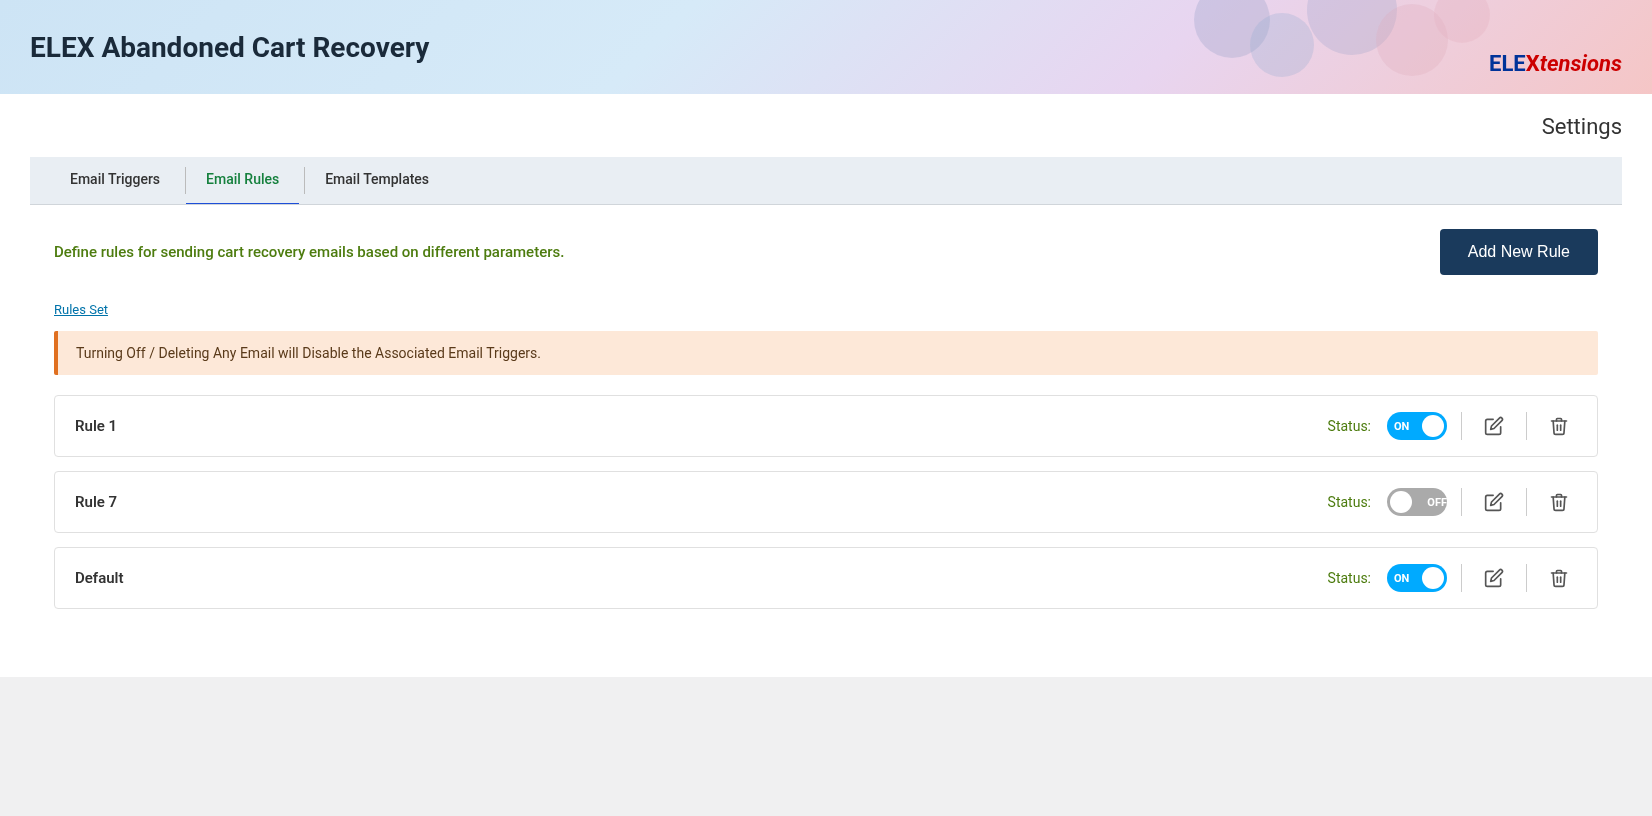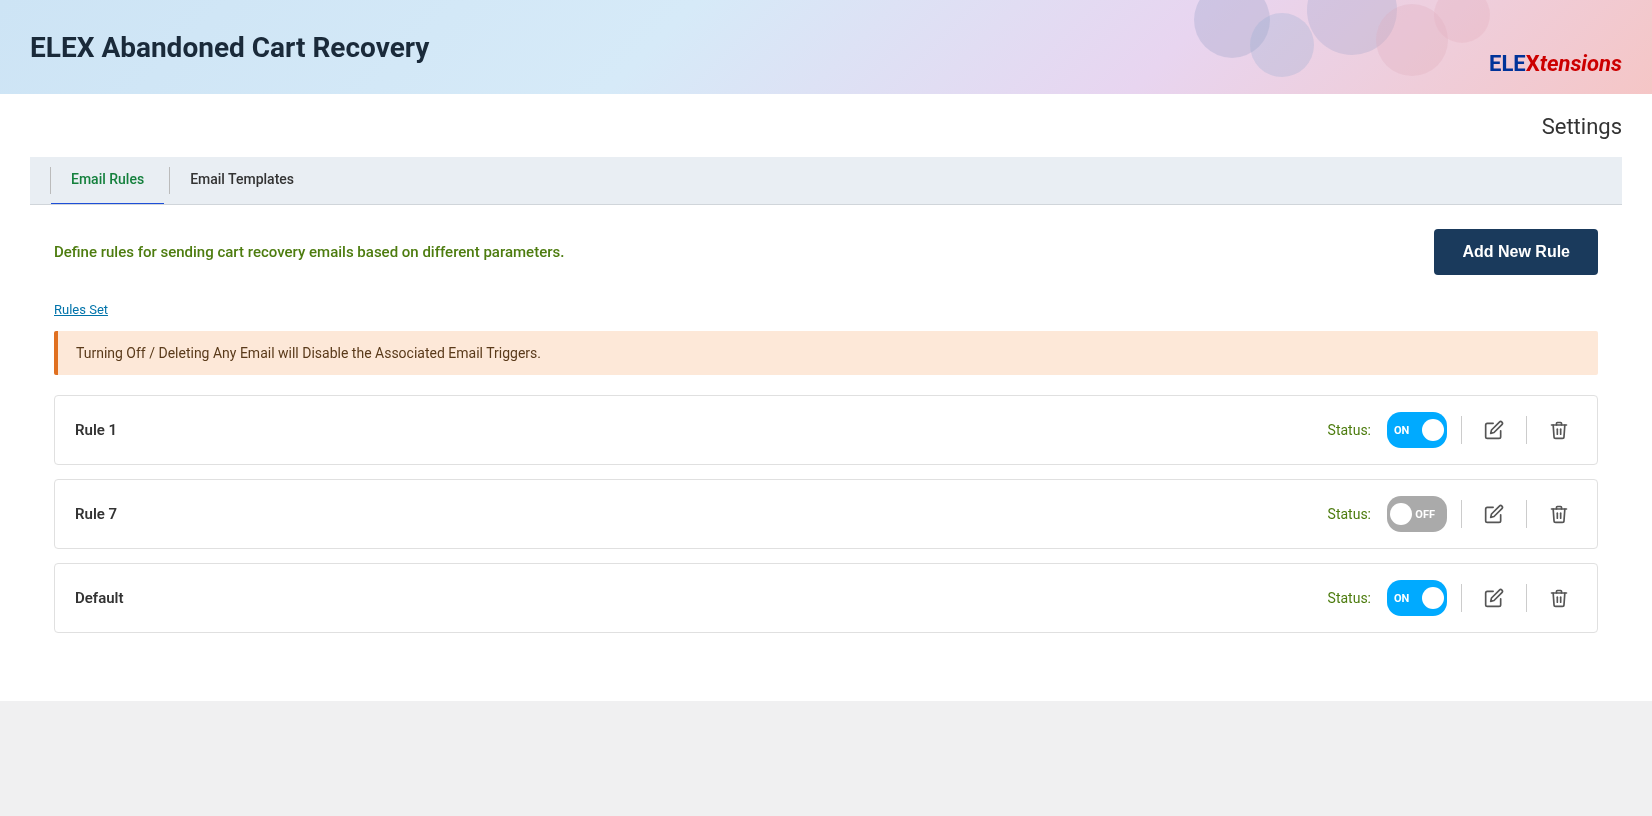--- a/index.html
+++ b/index.html
@@ -124,21 +124,21 @@
       font-size: 15px;
       color: #4d7c0f;
       font-weight: 500;
     }
     .add-new-rule-btn {
       background: #1a3a5c;
       color: #fff;
       border: none;
       padding: 14px 28px;
       font-size: 16px;
-      font-weight: 700;
+      font-weight: 400;
       border-radius: 4px;
       cursor: pointer;
     }
 
     .rules-set-label {
       font-size: 13px;
       color: #0073aa;
       text-decoration: underline;
       margin-bottom: 14px;
       display: inline-block;
@@ -184,21 +184,21 @@
     }
 
     
     .toggle {
       display: inline-flex;
       align-items: center;
       cursor: pointer;
     }
     .toggle-track {
       width: 60px;
-      height: 36px;
+      height: 28px;
       border-radius: 14px;
       position: relative;
       display: flex;
       align-items: center;
       padding: 3px;
     }
     .toggle-track.on {
       background: #00aaff;
       justify-content: flex-end;
     }
@@ -271,20 +271,21 @@
   </div>
 </div>
 
 <div class="page-content">
   <div class="page-title">Settings</div>
 
 
   <div class="inner-content">
 
     <div class="sub-tabs-row">
+      <div class="sub-tab">Email Triggers</div>
       <div class="sub-tab-divider"></div>
       <div class="sub-tab active">Email Rules</div>
       <div class="sub-tab-divider"></div>
       <div class="sub-tab">Email Templates</div>
     </div>
 
     <div class="content-area">
       
       <div class="content-header">
         <span class="content-description">Define rules for sending cart recovery emails based on different parameters.</span>
@@ -331,21 +332,21 @@
       </div>
 
       
       <div class="rule-row">
         <span class="rule-name">Rule 7</span>
         <div class="rule-controls">
           <span class="status-label">Status:</span>
           <div class="toggle">
             <div class="toggle-track off" style="justify-content: flex-start; padding-right: 3px; padding-left: 3px; position: relative;">
                 <div class="toggle-knob"></div>
-                <span class="toggle-text off-text" style="position: absolute; right: 12px; left: auto;">OFF</span>
+                <span class="toggle-text off-text" style="position: absolute; right: 0; left: auto;">OFF</span>
               </div>
           </div>
           <div class="divider-line"></div>
           <button class="icon-btn" title="Edit">
             <svg width="20" height="20" viewBox="0 0 24 24" fill="none" stroke="#555" stroke-width="2" stroke-linecap="round" stroke-linejoin="round">
               <path d="M11 4H4a2 2 0 0 0-2 2v14a2 2 0 0 0 2 2h14a2 2 0 0 0 2-2v-7"></path>
               <path d="M18.5 2.5a2.121 2.121 0 0 1 3 3L12 15l-4 1 1-4 9.5-9.5z"></path>
             </svg>
           </button>
           <div class="divider-line"></div>

